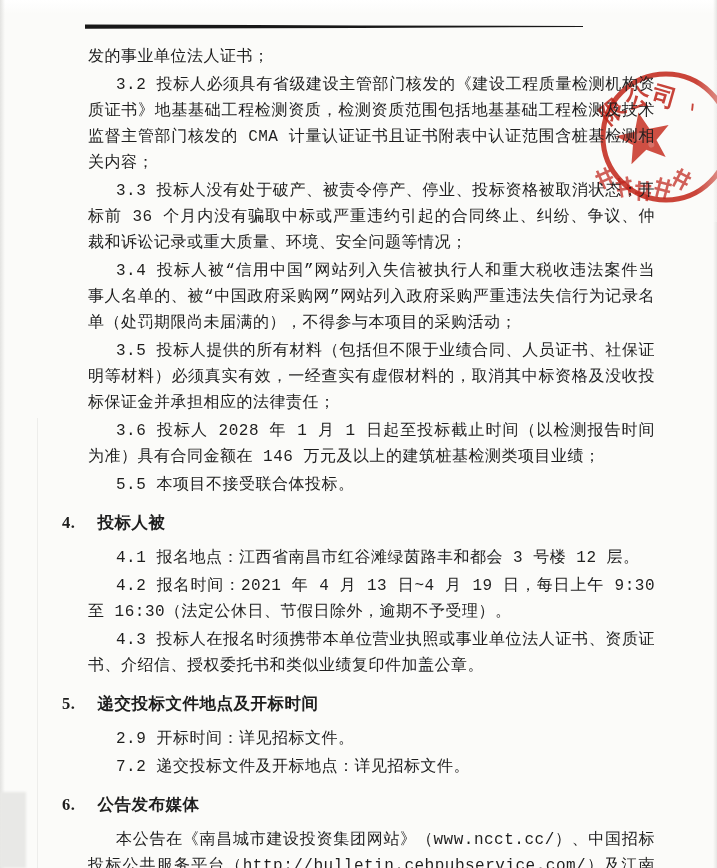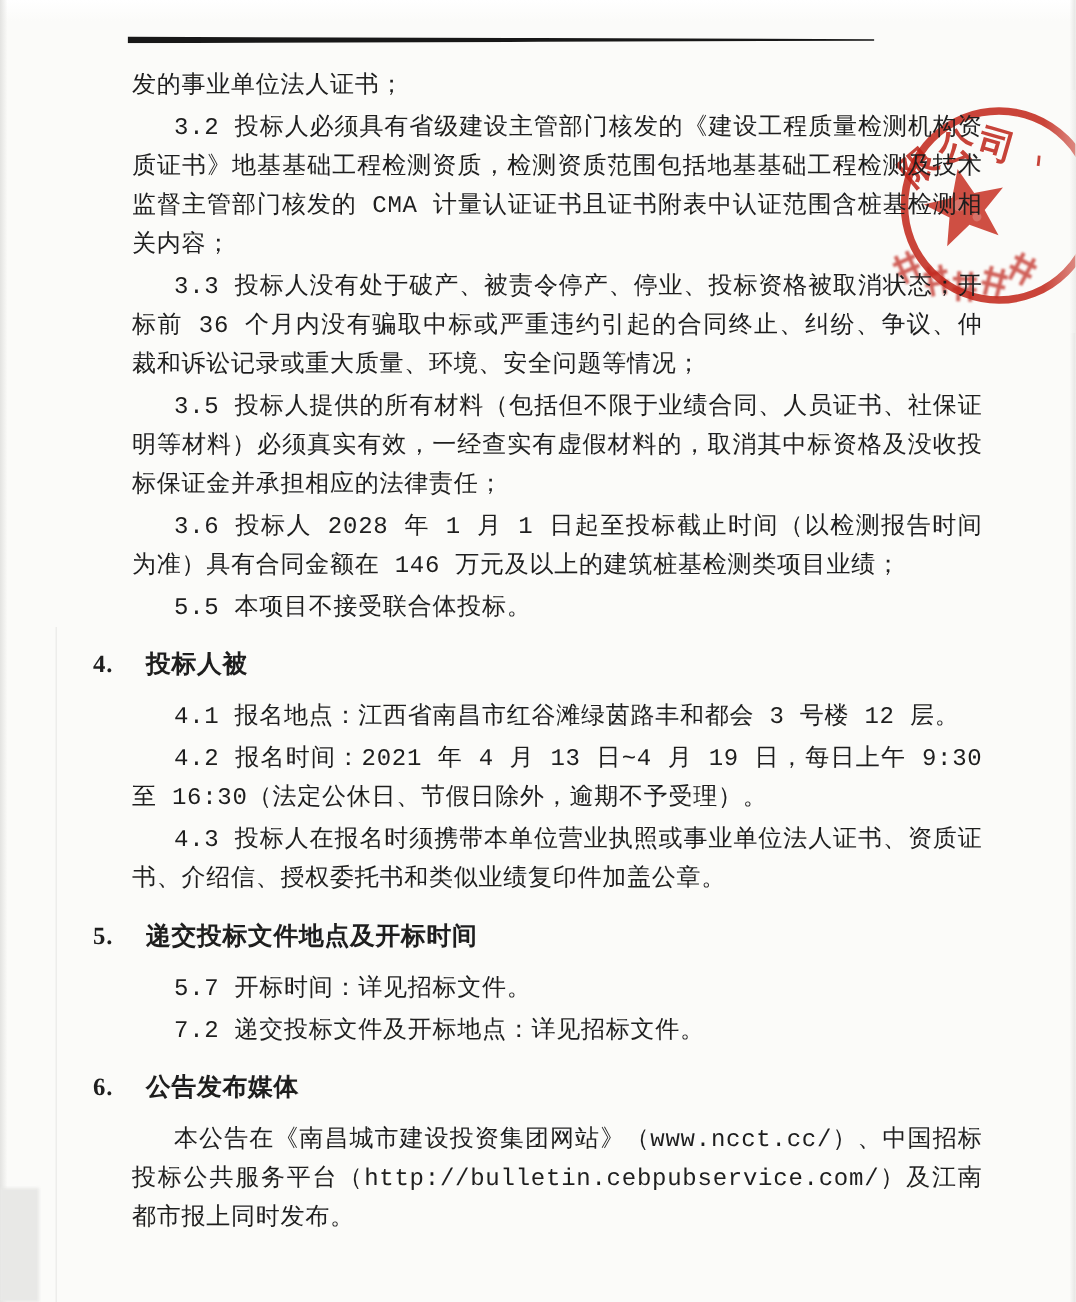--- a/index.html
+++ b/index.html
@@ -96,37 +96,38 @@
       </g>
 
       <rect x="118" y="0" width="42" height="162" fill="url(#fadeR)"></rect>
     </svg>
   </div>
 
   <div class="content">
     <p class="continuation">发的事业单位法人证书；</p>
     <p>3.2 投标人必须具有省级建设主管部门核发的《建设工程质量检测机构资质证书》地基基础工程检测资质，检测资质范围包括地基基础工程检测及技术监督主管部门核发的 CMA 计量认证证书且证书附表中认证范围含桩基检测相关内容；</p>
     <p>3.3 投标人没有处于破产、被责令停产、停业、投标资格被取消状态；开标前 36 个月内没有骗取中标或严重违约引起的合同终止、纠纷、争议、仲裁和诉讼记录或重大质量、环境、安全问题等情况；</p>
+    <p>3.4 投标人被“信用中国”网站列入失信被执行人和重大税收违法案件当事人名单的、被“中国政府采购网”网站列入政府采购严重违法失信行为记录名单（处罚期限尚未届满的），不得参与本项目的采购活动；</p>
     <p>3.5 投标人提供的所有材料（包括但不限于业绩合同、人员证书、社保证明等材料）必须真实有效，一经查实有虚假材料的，取消其中标资格及没收投标保证金并承担相应的法律责任；</p>
     <p>3.6 投标人 2028 年 1 月 1 日起至投标截止时间（以检测报告时间为准）具有合同金额在 146 万元及以上的建筑桩基检测类项目业绩；</p>
     <p>5.5 本项目不接受联合体投标。</p>
 
     <div class="sec-head">
       <span>4.</span>
       <span>投标人被</span>
     </div>
     <p>4.1 报名地点：江西省南昌市红谷滩绿茵路丰和都会 3 号楼 12 层。</p>
     <p>4.2 报名时间：2021 年 4 月 13 日~4 月 19 日，每日上午 9:30 至 16:30（法定公休日、节假日除外，逾期不予受理）。</p>
     <p>4.3 投标人在报名时须携带本单位营业执照或事业单位法人证书、资质证书、介绍信、授权委托书和类似业绩复印件加盖公章。</p>
 
     <div class="sec-head">
       <span>5.</span>
       <span>递交投标文件地点及开标时间</span>
     </div>
-    <p>5.7 开标时间：详见招标文件。</p>
+    <p>2.9 开标时间：详见招标文件。</p>
     <p>7.2 递交投标文件及开标地点：详见招标文件。</p>
 
     <div class="sec-head">
       <span>6.</span>
       <span>公告发布媒体</span>
     </div>
     <p>本公告在《南昌城市建设投资集团网站》（www.ncct.cc/）、中国招标投标公共服务平台（http://bulletin.cebpubservice.com/）及江南都市报上同时发布。</p>
   </div>
 
 </div>

